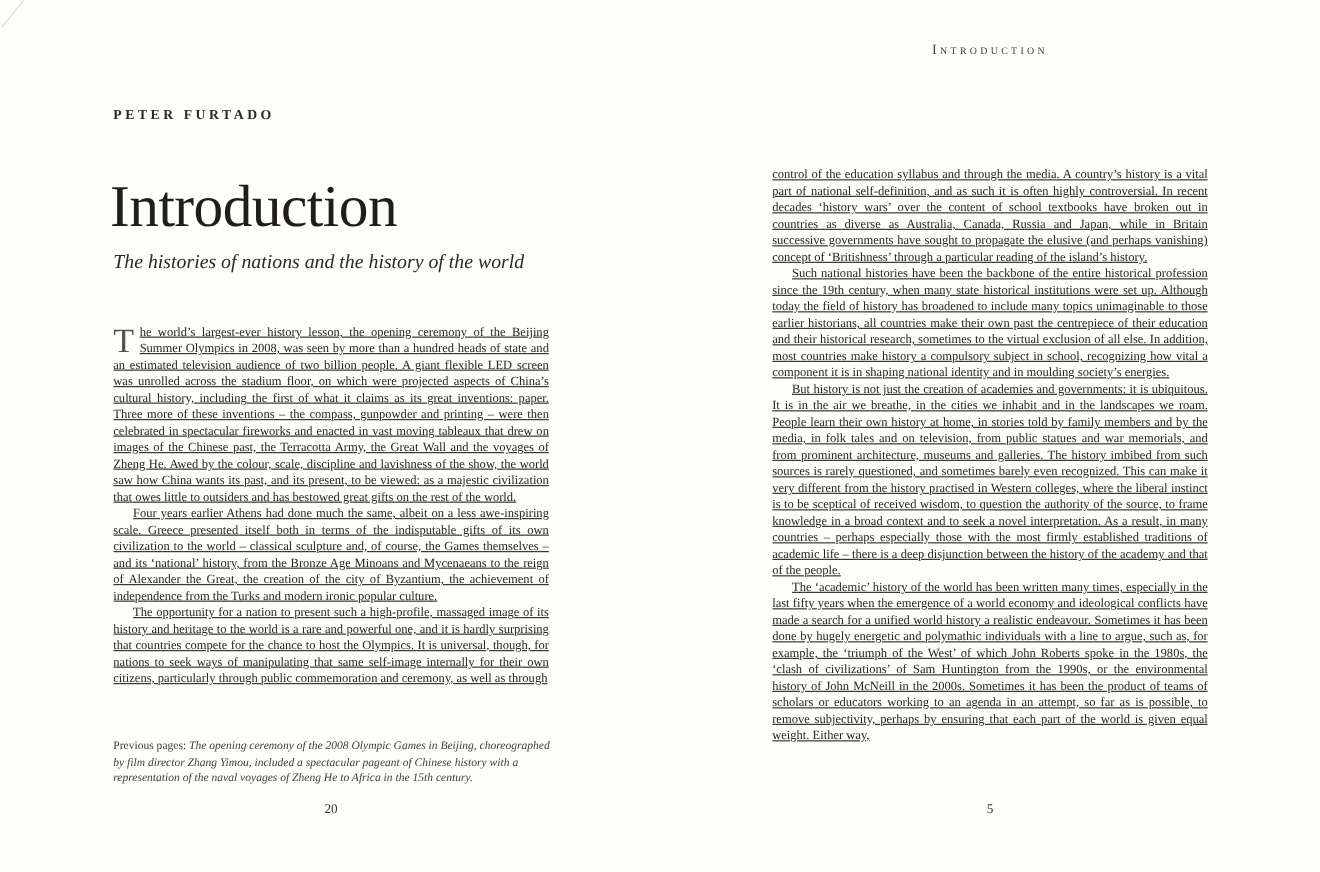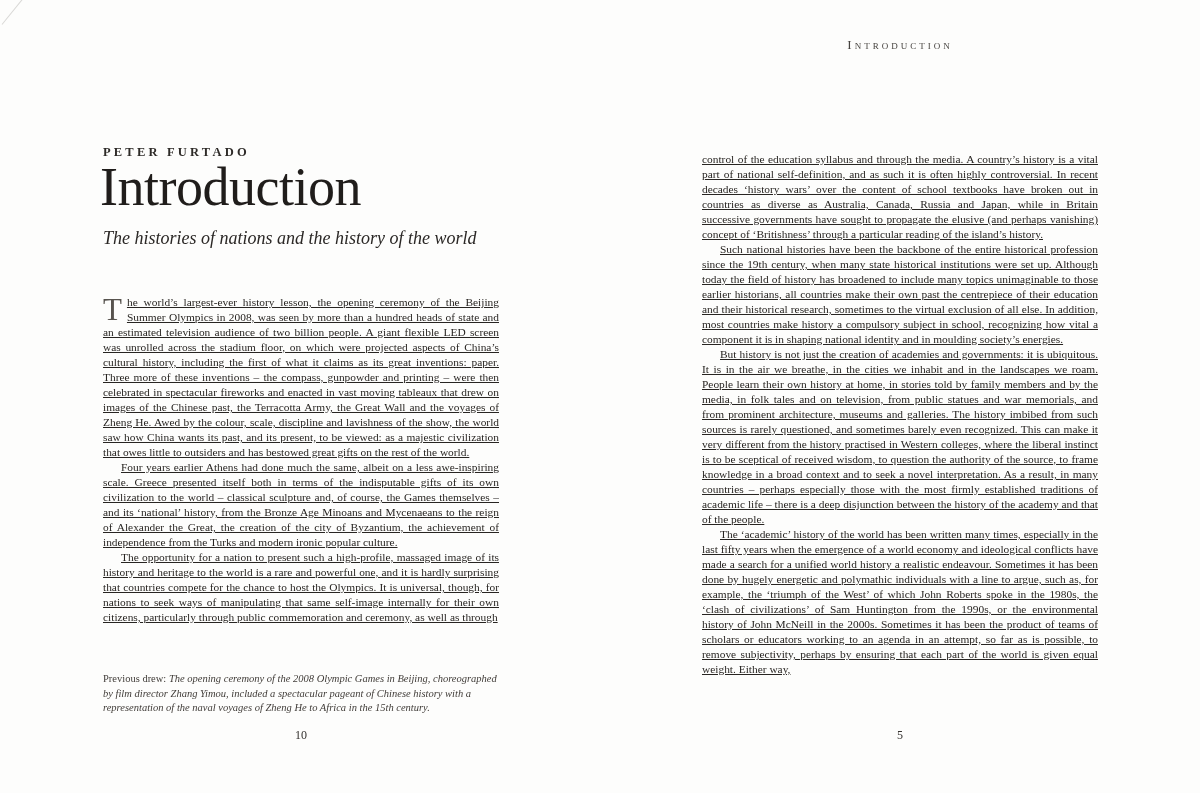--- a/index.html
+++ b/index.html
@@ -21,21 +21,20 @@
     transform: rotate(-51deg);
     transform-origin: left center;
   }
   .author {
     position: absolute;
     left: 103px; top: 97px;
     font-size: 12.5px;
     letter-spacing: 3.2px;
     color: #2e2b28;
     font-weight: bold;
-    margin-top: 48px;
   }
   .title {
     position: absolute;
     left: 100px; top: 156px;
     margin: 0;
     font-size: 54px;
     font-weight: normal;
     letter-spacing: -0.5px;
     color: #201d1b;
   }
@@ -111,24 +110,24 @@
     <h1 class="title">Introduction</h1>
     <div class="subtitle">The histories of nations and the history of the world</div>
 
     <div class="body-col body-left">
       <p><span class="dropcap">T</span><span>he world’s largest-ever history lesson, the opening ceremony of the Beijing Summer Olympics in 2008, was seen by more than a hundred heads of state and an estimated television audience of two billion people. A giant flexible LED screen was unrolled across the stadium floor, on which were projected aspects of China’s cultural history, including the first of what it claims as its great inventions: paper. Three more of these inventions – the compass, gunpowder and printing – were then celebrated in spectacular fireworks and enacted in vast moving tableaux that drew on images of the Chinese past, the Terracotta Army, the Great Wall and the voyages of Zheng He. Awed by the colour, scale, discipline and lavishness of the show, the world saw how China wants its past, and its present, to be viewed: as a majestic civilization that owes little to outsiders and has bestowed great gifts on the rest of the world.</span></p>
       <p class="indent">Four years earlier Athens had done much the same, albeit on a less awe-inspiring scale. Greece presented itself both in terms of the indisputable gifts of its own civilization to the world – classical sculpture and, of course, the Games themselves – and its ‘national’ history, from the Bronze Age Minoans and Mycenaeans to the reign of Alexander the Great, the creation of the city of Byzantium, the achievement of independence from the Turks and modern ironic popular culture.</p>
       <p class="indent">The opportunity for a nation to present such a high-profile, massaged image of its history and heritage to the world is a rare and powerful one, and it is hardly surprising that countries compete for the chance to host the Olympics. It is universal, though, for nations to seek ways of manipulating that same self-image internally for their own citizens, particularly through public commemoration and ceremony, as well as through</p>
     </div>
 
     <div class="caption">
-      <span class="cap-label">Previous drew: </span><span class="cap-body">The opening ceremony of the 2008 Olympic Games in Beijing, choreographed by film director Zhang Yimou, included a spectacular pageant of Chinese history with a representation of the naval voyages of Zheng He to Africa in the 15th century.</span>
+      <span class="cap-label">Previous pages: </span><span class="cap-body">The opening ceremony of the 2008 Olympic Games in Beijing, choreographed by film director Zhang Yimou, included a spectacular pageant of Chinese history with a representation of the naval voyages of Zheng He to Africa in the 15th century.</span>
     </div>
 
-    <div class="folio folio-left">10</div>
+    <div class="folio folio-left">20</div>
   </div>
 
   <div>
     <div class="running-head">Introduction</div>
 
     <div class="body-col body-right">
       <p>control of the education syllabus and through the media. A country’s history is a vital part of national self-definition, and as such it is often highly controversial. In recent decades ‘history wars’ over the content of school textbooks have broken out in countries as diverse as Australia, Canada, Russia and Japan, while in Britain successive governments have sought to propagate the elusive (and perhaps vanishing) concept of ‘Britishness’ through a particular reading of the island’s history.</p>
       <p class="indent">Such national histories have been the backbone of the entire historical profession since the 19th century, when many state historical institutions were set up. Although today the field of history has broadened to include many topics unimaginable to those earlier historians, all countries make their own past the centrepiece of their education and their historical research, sometimes to the virtual exclusion of all else. In addition, most countries make history a compulsory subject in school, recognizing how vital a component it is in shaping national identity and in moulding society’s energies.</p>
       <p class="indent">But history is not just the creation of academies and governments: it is ubiquitous. It is in the air we breathe, in the cities we inhabit and in the landscapes we roam. People learn their own history at home, in stories told by family members and by the media, in folk tales and on television, from public statues and war memorials, and from prominent architecture, museums and galleries. The history imbibed from such sources is rarely questioned, and sometimes barely even recognized. This can make it very different from the history practised in Western colleges, where the liberal instinct is to be sceptical of received wisdom, to question the authority of the source, to frame knowledge in a broad context and to seek a novel interpretation. As a result, in many countries – perhaps especially those with the most firmly established traditions of academic life – there is a deep disjunction between the history of the academy and that of the people.</p>
       <p class="indent">The ‘academic’ history of the world has been written many times, especially in the last fifty years when the emergence of a world economy and ideological conflicts have made a search for a unified world history a realistic endeavour. Sometimes it has been done by hugely energetic and polymathic individuals with a line to argue, such as, for example, the ‘triumph of the West’ of which John Roberts spoke in the 1980s, the ‘clash of civilizations’ of Sam Huntington from the 1990s, or the environmental history of John McNeill in the 2000s. Sometimes it has been the product of teams of scholars or educators working to an agenda in an attempt, so far as is possible, to remove subjectivity, perhaps by ensuring that each part of the world is given equal weight. Either way,</p>

